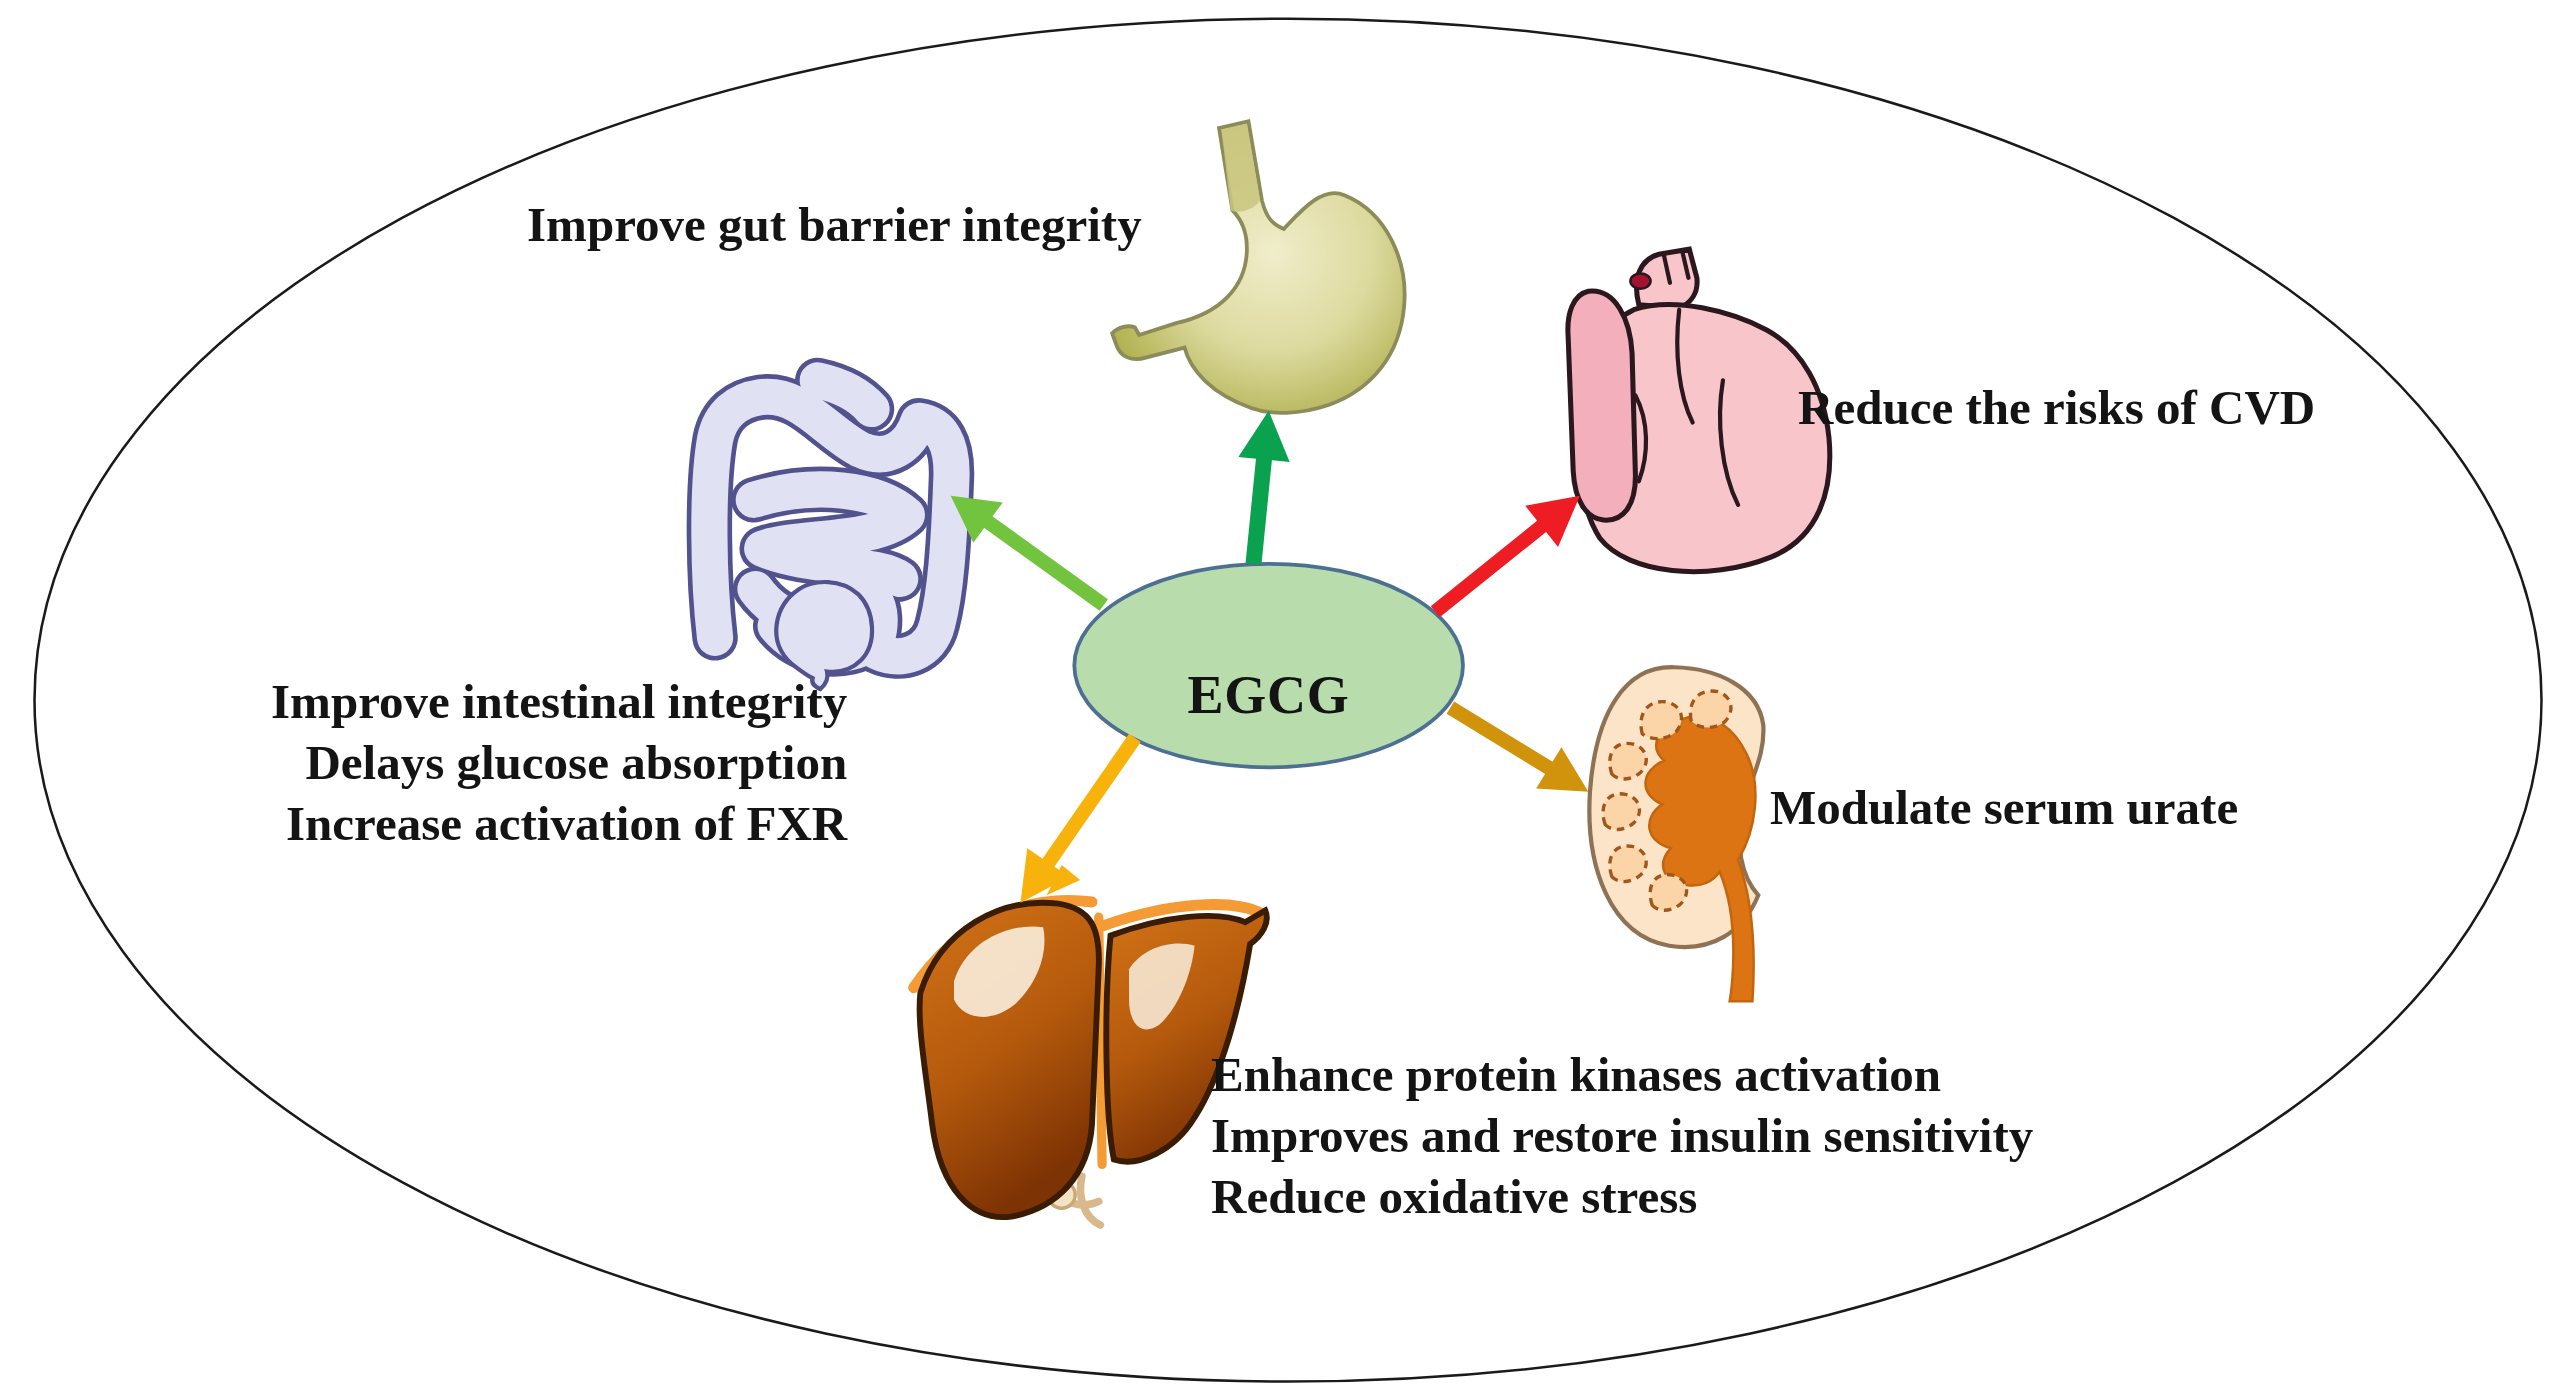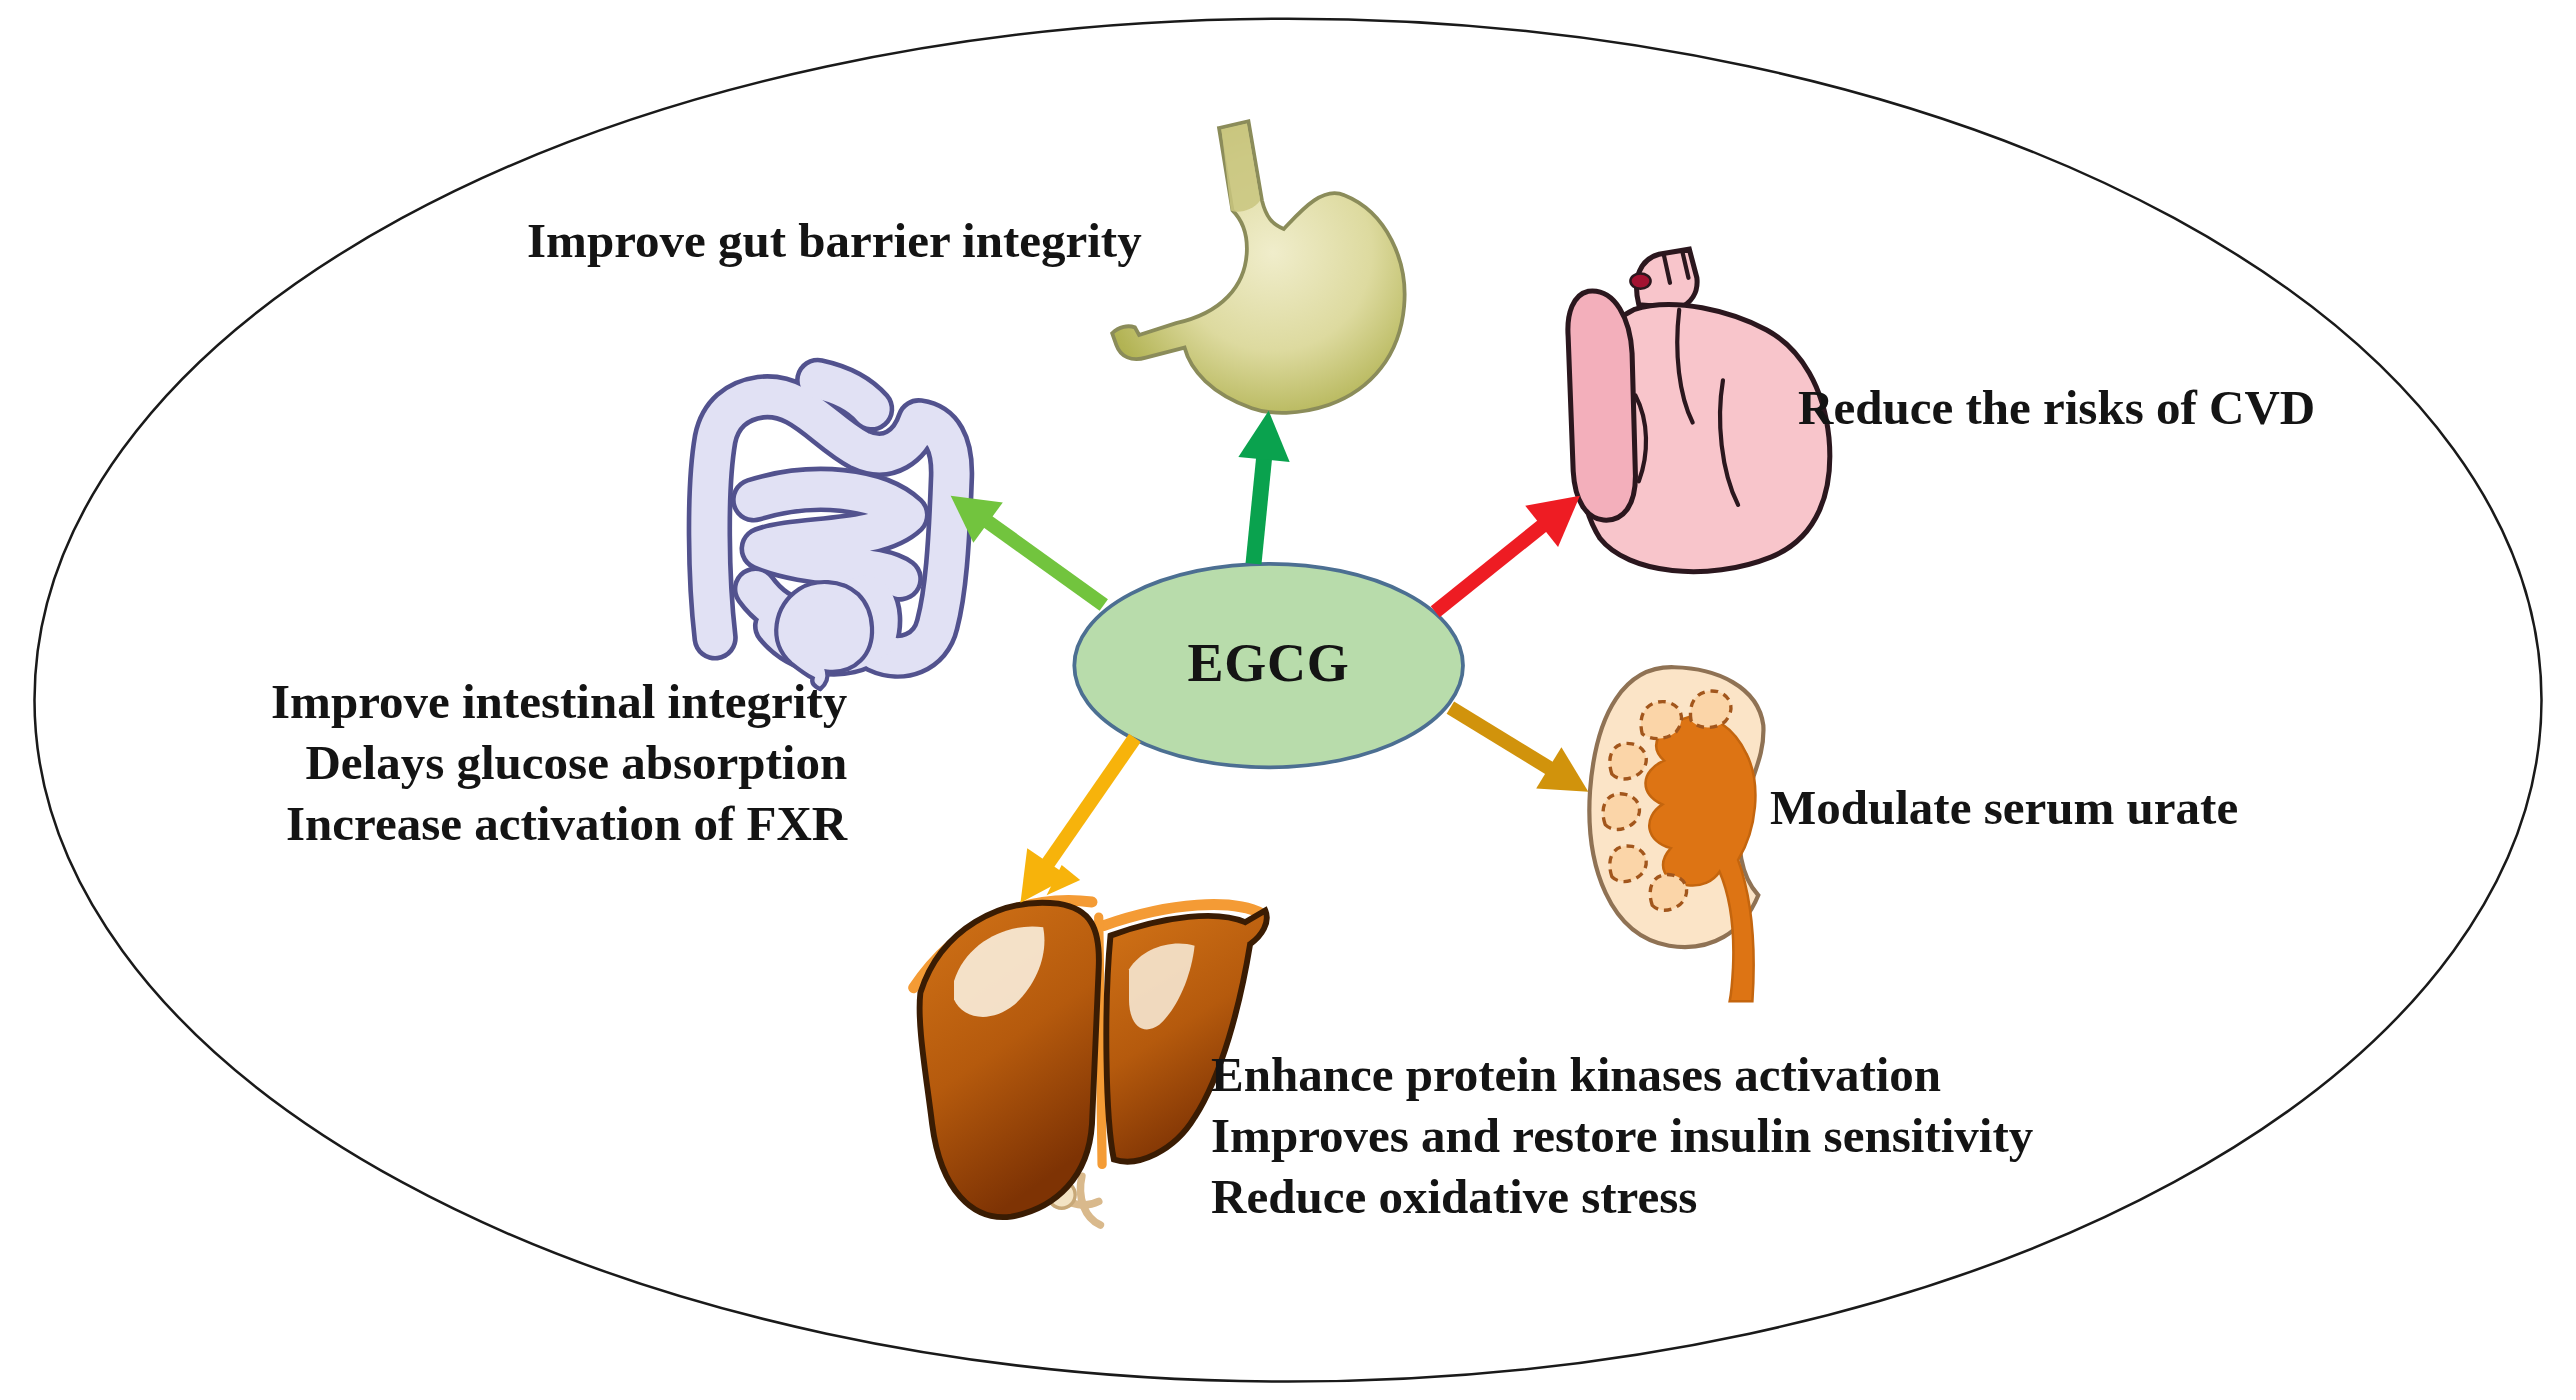--- a/index.html
+++ b/index.html
@@ -8,21 +8,21 @@
     background:var(--background,#ffffff);
     font-family:"Liberation Serif","DejaVu Serif",serif;
   }
   #scene{position:absolute;left:0;top:0;}
   .label{
     position:absolute;font-weight:700;color:var(--text,#141414);
     font-size:49px;line-height:61px;white-space:nowrap;
     font-family:"Liberation Serif","DejaVu Serif",serif;
   }
   .center-label{
-    font-size:54px;line-height:59px;text-align:center;letter-spacing:0.8px;
+    font-size:54px;line-height:59px;text-align:center;letter-spacing:0.8px;margin-top:32px;
   }
   
   .outer-ellipse{fill:#ffffff;stroke:var(--outer_border,#1a1a1a);stroke-width:3;}
   .egcg-ellipse{fill:var(--egcg_fill,#b8dcab);stroke:var(--egcg_border,#4c6f92);stroke-width:4.5;}
 
   .shaft{fill:none;stroke-linecap:butt;}
   .shaft-stomach{stroke:var(--arrow_stomach,#0aa24e);stroke-width:19;}
   .shaft-intestine{stroke:var(--arrow_intestine,#72c43e);stroke-width:17;}
   .shaft-heart{stroke:var(--arrow_heart,#ee1c23);stroke-width:17;}
   .shaft-kidney{stroke:var(--arrow_kidney,#d1930c);stroke-width:17;}
@@ -235,21 +235,21 @@
   </g>
   <g>
     <path class="shaft shaft-liver" d="M 1349,877 L 1243,1030"></path>
     <polygon class="head-liver" points="1213,1073 1221,1008 1271,1042"></polygon>
     <polygon class="head-liver" points="1262,1028 1284,1046 1244,1064"></polygon>
   </g>
 </svg>
 
 <div class="label center-label" style="left:1074px;top:634px;width:389px;">EGCG</div>
 
-<div class="label" style="left:527px;top:194px;margin-top:16px;">Improve gut barrier integrity</div>
+<div class="label" style="left:527px;top:194px;">Improve gut barrier integrity</div>
 
 <div class="label" style="left:1798px;top:377px;">Reduce the risks of CVD</div>
 
 <div class="label" style="left:1770px;top:777px;">Modulate serum urate</div>
 
 <div class="label" style="left:271px;top:671px;text-align:right;">
   <div>Improve intestinal integrity</div>
   <div>Delays glucose absorption</div>
   <div>Increase activation of FXR</div>
 </div>

